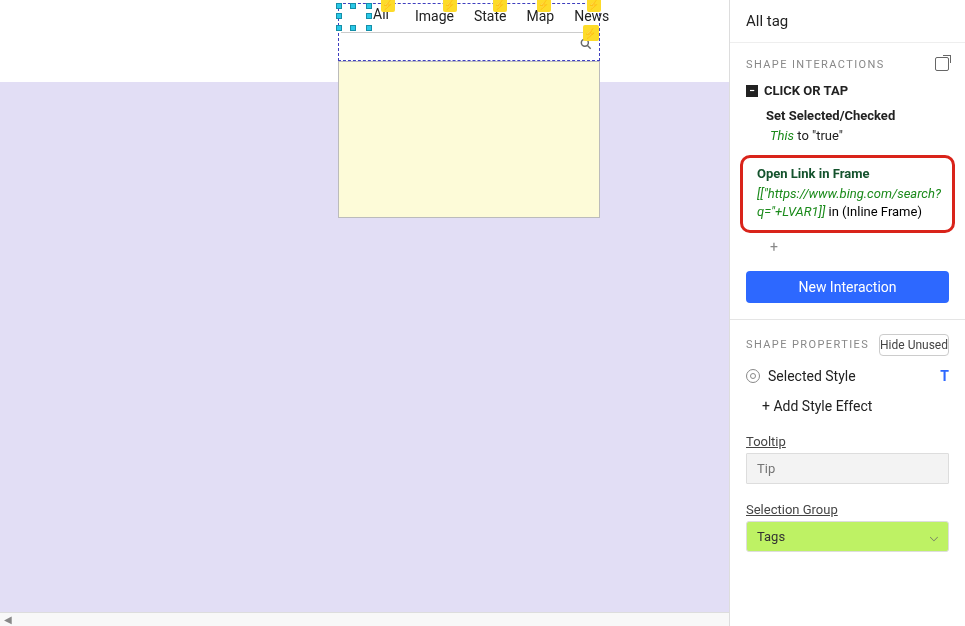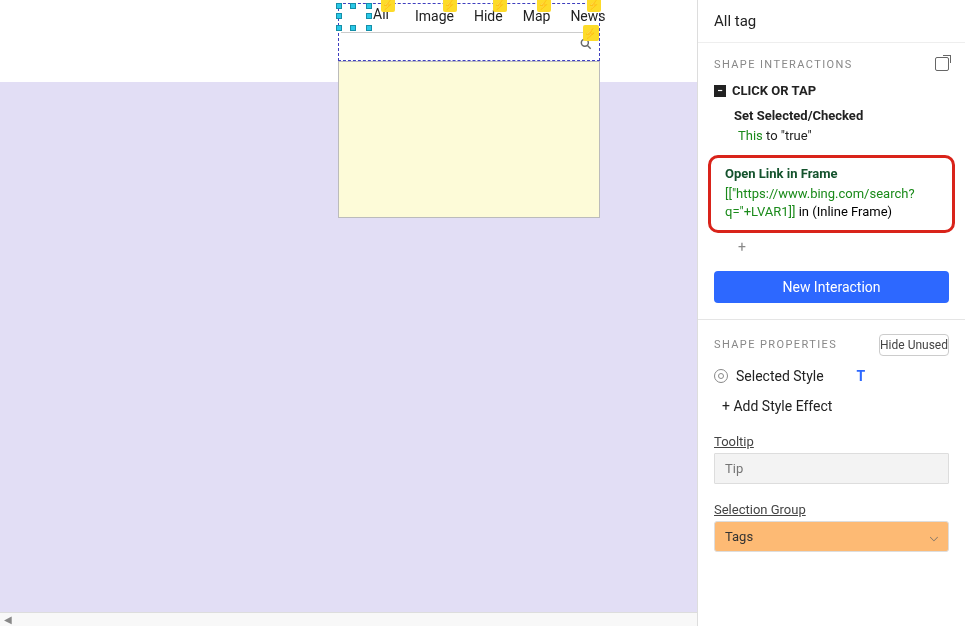--- a/index.html
+++ b/index.html
@@ -200,21 +200,21 @@
       display: flex;
       align-items: center;
       padding-left: 4px;
     }
     .hscroll-arrow {
       font-size: 10px;
       color: #888;
     }
     
     .right-panel {
-      width: 268px;
+      width: 236px;
       border-left: 1px solid #ddd;
       background: #fff;
       display: flex;
       flex-direction: column;
       overflow-y: auto;
     }
     .panel-header {
       padding: 12px 16px;
       font-size: 15px;
       color: #222;
@@ -271,21 +271,21 @@
       font-size: 13px;
       font-weight: 700;
       color: #222;
     }
     .interaction-detail {
       padding: 2px 16px 6px 40px;
       font-size: 13px;
       color: #222;
       line-height: 1.4;
     }
-    .green-text { color: #1a8a1a; }
+    .green-text { color: #1a8a1a; font-style: italic; }
     .highlighted-box {
       margin: 4px 10px;
       border: 3px solid #d9231a;
       border-radius: 10px;
       padding: 8px 10px 8px 14px;
     }
     .highlighted-box .title {
       font-size: 13px;
       font-weight: 700;
       color: #14532d;
@@ -333,20 +333,21 @@
     }
     .prop-desc {
       padding: 0 16px 10px;
       font-size: 12px;
       color: #666;
       line-height: 1.4;
     }
     .style-row {
       display: flex;
       align-items: center;
+      justify-content: space-between;
       padding: 6px 16px;
       font-size: 14px;
       color: #222;
       gap: 33px;
     }
     .style-row .left {
       display: flex;
       align-items: center;
       gap: 8px;
     }
@@ -364,21 +365,21 @@
       width: 4px; height: 4px;
       border: 1px solid #888;
       border-radius: 50%;
     }
     .blue-t {
       color: #2d68ff;
       font-weight: 700;
       font-size: 14px;
     }
     .add-style-row {
-      padding: 8px 24px 12px;
+      padding: 8px 32px 12px;
       font-size: 14px;
       color: #222;
     }
     .field-label {
       padding: 8px 16px 4px;
       font-size: 13px;
       color: #444;
       text-decoration: underline;
     }
     .text-input {
@@ -389,21 +390,21 @@
       background: #f3f3f3;
       border-radius: 1px;
       font-size: 13px;
       color: #888;
     }
     .select-input {
       margin: 0 16px 12px;
       width: calc(100% - 32px);
       padding: 7px 10px;
       border: 1px solid #ddd;
-      background: #fdba74;
+      background: #bef264;
       border-radius: 3px;
       font-size: 13px;
       color: #333;
       display: flex;
       justify-content: space-between;
       align-items: flex-end;
     }
     .checkbox-row {
       display: flex;
       align-items: center;
@@ -428,21 +429,21 @@
         <div class="handle" style="top:7px;left:-3px"></div>
         <div class="handle" style="top:7px;right:-3px"></div>
         <div class="handle" style="bottom:-3px;left:-3px"></div>
         <div class="handle" style="bottom:-3px;left:11px"></div>
         <div class="handle" style="bottom:-3px;right:-3px"></div>
       </div>
       <span class="all-tab-label" style="margin-left:24px">All</span>
       <span class="lightning" style="left:42px"></span>
       <span class="tab-item" style="margin-left:12px">Image</span>
       <span class="lightning" style="left:104px"></span>
-      <span class="tab-item">Hide</span>
+      <span class="tab-item">State</span>
       <span class="lightning" style="left:154px"></span>
       <span class="tab-item">Map</span>
       <span class="lightning" style="left:198px"></span>
       <span class="tab-item">News</span>
       <span class="lightning" style="left:248px"></span>
     </div>
     <div class="search-row">
       <span class="search-icon">
         <svg width="14" height="14" viewBox="0 0 24 24" fill="none" stroke="#666" stroke-width="2.5">
             <circle cx="10" cy="10" r="6"></circle>

